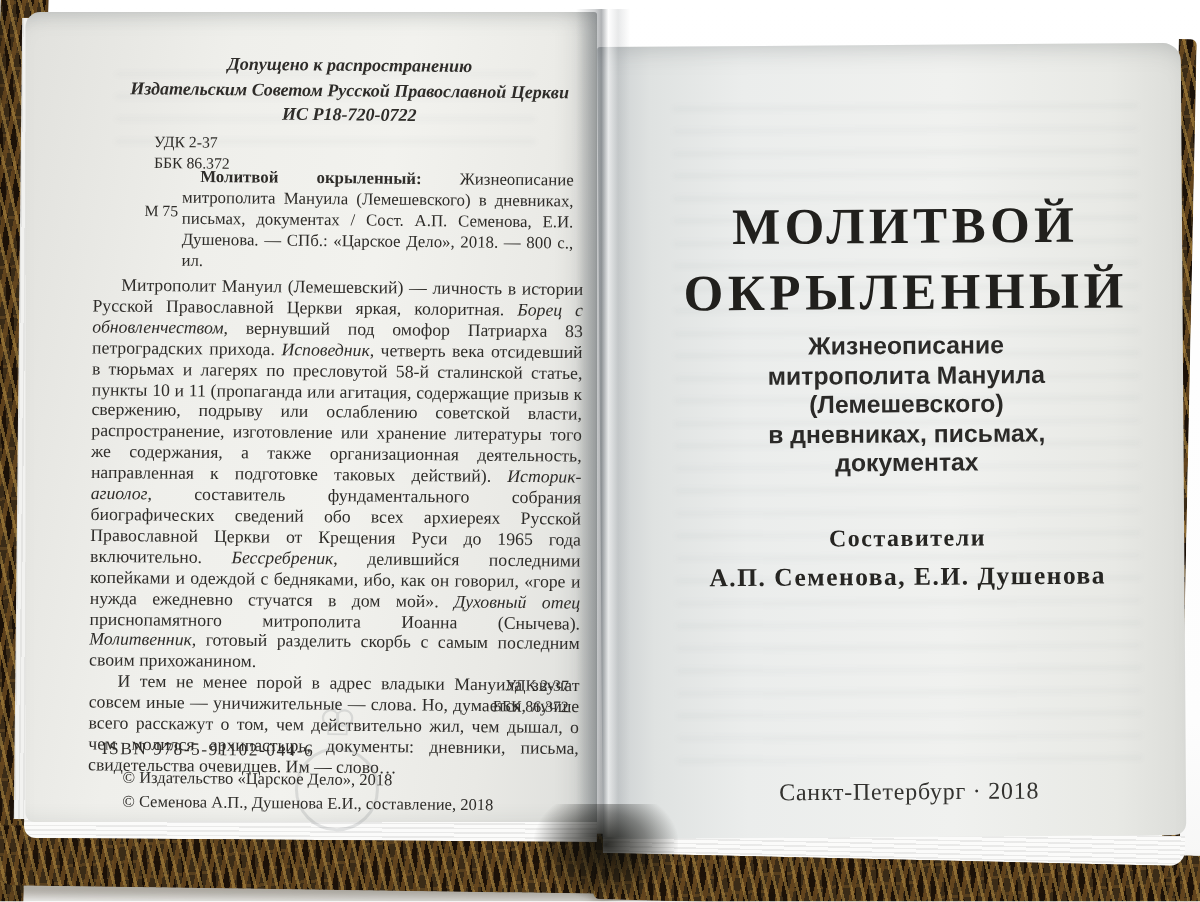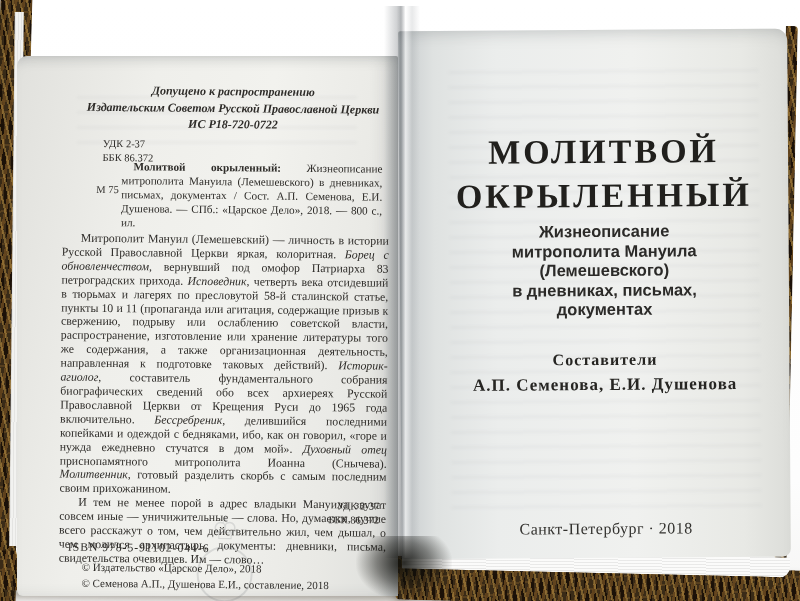--- a/index.html
+++ b/index.html
@@ -28,21 +28,21 @@
   .pageblock{background:#fbfbfa;
       background-image:repeating-linear-gradient(180deg, rgba(0,0,0,.07) 0 1px, rgba(0,0,0,0) 1px 3px);}
   .pageblock-left{left:16px;top:545px;width:382px;height:15px;transform:rotate(0.4deg);border-radius:0 0 0 8px;}
   .pageblock-right{left:402px;top:553px;width:388px;height:20px;transform:rotate(1.3deg);border-radius:0 0 10px 0;}
   .foreedge-left{left:12px;top:12px;width:9px;height:534px;transform:rotate(0.6deg);background:#f2f2f0;
       background-image:repeating-linear-gradient(90deg, rgba(0,0,0,.06) 0 1px, rgba(0,0,0,0) 1px 3px);}
   
   .page{box-shadow:0 2px 5px rgba(0,0,0,.10);}
   .left-page{left:17px;top:8px;width:381px;height:540px;border-radius:10px 2px 0 6px;
       background:linear-gradient(100deg,#e1e1dd 0%,#efefeb 30%,#f2f2ee 55%,#e9e9e5 82%,#dddedb 100%);
-      box-shadow:inset -16px 0 20px -10px rgba(80,86,92,.45), inset 0 10px 14px -10px rgba(120,125,128,.35);margin-top:48px;}
+      box-shadow:inset -16px 0 20px -10px rgba(80,86,92,.45), inset 0 10px 14px -10px rgba(120,125,128,.35);}
   .right-page{left:400px;top:30px;width:389px;height:528px;border-radius:2px 12px 8px 0;
       transform:rotate(-0.4deg);
       background:linear-gradient(90deg,#c7cbcd 0%,#dfe2e1 9%,#ebedec 25%,#f0f1ef 60%,#e8e9e5 88%,#dcddd9 100%);
       box-shadow:inset 0 12px 16px -11px rgba(120,125,128,.4);}
   .gutter{left:384px;top:6px;width:36px;height:552px;pointer-events:none;
       background:linear-gradient(90deg, rgba(90,96,102,0) 0%, rgba(90,96,102,.28) 35%,
         rgba(58,64,70,.40) 47%, rgba(255,255,255,.55) 60%, rgba(150,155,158,.22) 78%, rgba(150,155,158,0) 100%);}
   .gutter-bottom-shadow{left:356px;top:536px;width:96px;height:64px;
       background:radial-gradient(ellipse at 50% 42%, rgba(14,14,10,.88) 0%, rgba(14,14,10,.45) 40%, rgba(14,14,10,0) 72%);}
   

